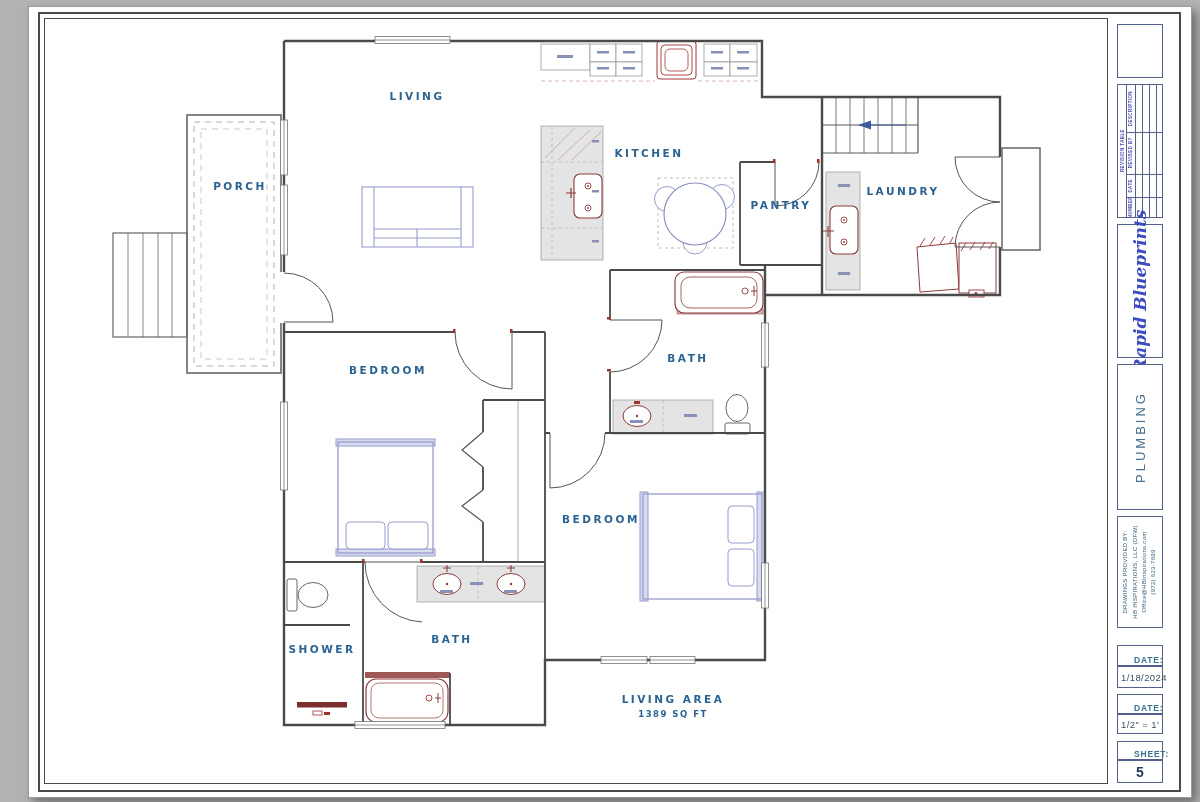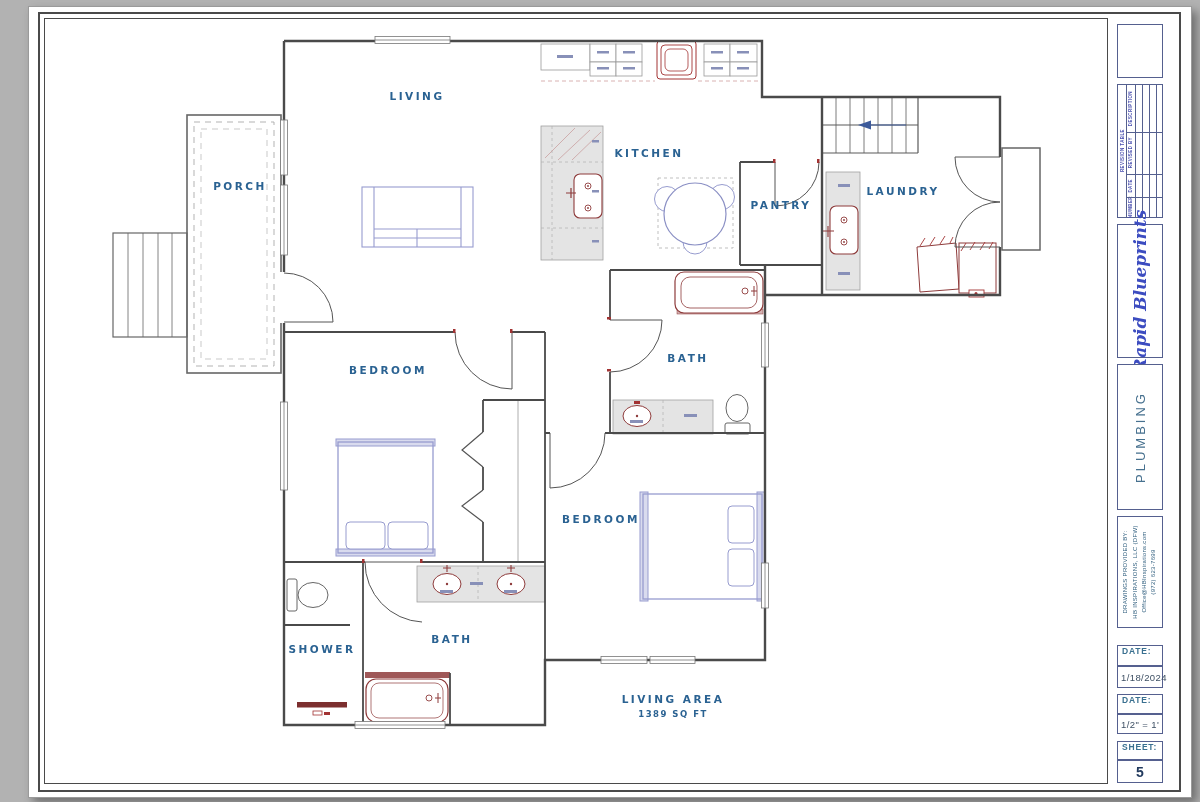--- a/index.html
+++ b/index.html
@@ -18,21 +18,21 @@
   .rev-cell{position:absolute;left:8px;width:9px;display:flex;align-items:center;justify-content:center;}
   .rev-cell .vtext{font-size:4.5px;color:#4a50b0;font-weight:bold;letter-spacing:.4px;}
   .rev-title{position:absolute;left:0;top:0;width:8px;height:100%;border-right:1px solid #55608f;
              display:flex;align-items:center;justify-content:center;}
   .rev-title .vtext{font-size:4.5px;color:#4a50b0;font-weight:bold;letter-spacing:.4px;}
   .logo-text{font-family:"DejaVu Serif","Liberation Serif",serif;font-style:italic;font-weight:bold;
              font-size:17px;color:#3c4cc0;white-space:nowrap;}
   .discipline-text{font-size:13px;color:#47718f;letter-spacing:3px;font-weight:500;white-space:nowrap;}
   .provider-line{font-size:6px;color:#2f5e7e;line-height:1.55;letter-spacing:.3px;white-space:nowrap;}
   .tb-label{font-size:8.5px;color:#3a7090;font-weight:bold;letter-spacing:.8px;
-            display:flex;align-items:flex-start;padding-left:4px;}
+            display:flex;align-items:flex-end;padding-left:16px;}
   .tb-value{font-size:9.5px;color:#3d4f63;display:flex;align-items:center;padding-left:3px;letter-spacing:.4px;}
   .tb-value.center{justify-content:center;padding-left:0;}
   .sheet-num{font-size:14px;color:#223a5e;font-weight:bold;}
   svg .rl{font-family:"DejaVu Sans","Liberation Sans",sans-serif;fill:#2a6292;font-size:10.5px;
           letter-spacing:2.5px;font-weight:600;}
   svg .rl-small{font-family:"DejaVu Sans","Liberation Sans",sans-serif;fill:#2a6292;font-size:8.5px;
           letter-spacing:1.5px;font-weight:600;}
 </style>
 </head>
 <body>

